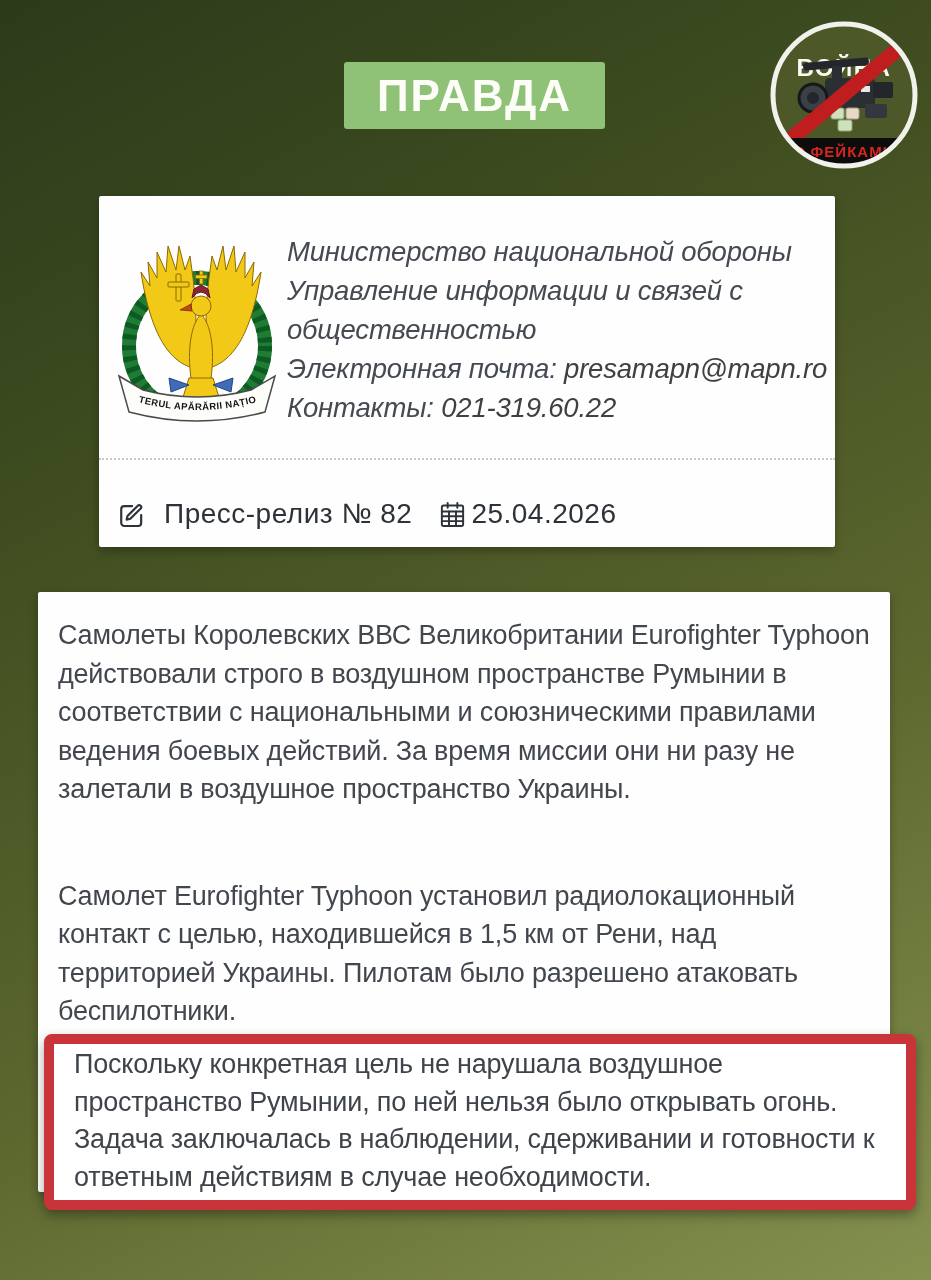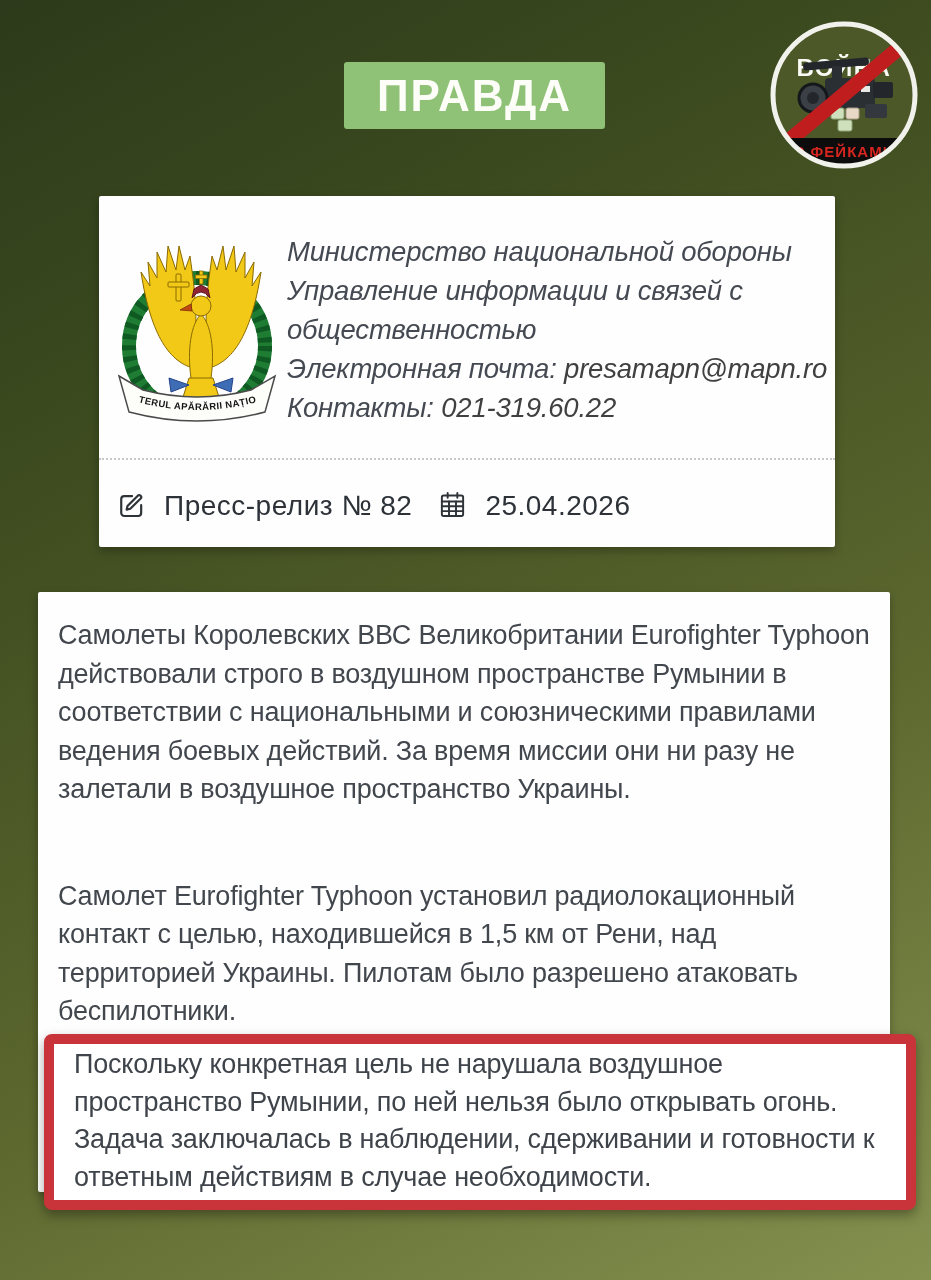--- a/index.html
+++ b/index.html
@@ -24,26 +24,26 @@
   .emblem { position:absolute; left:14px; top:14px; }
   .org-block {
     position:absolute; left:188px; top:36px;
     font-size:27.5px; line-height:39px; color:#454a52; letter-spacing:-0.2px;font-style:italic;
   }
   .tline { white-space:nowrap; }
   .link { color:#404040; text-decoration:none; cursor:pointer; }
   .divider { position:absolute; left:0; right:0; top:262px; border-top:2px dotted #c8c8c8; height:0; }
   .press-meta {
     position:absolute; left:18px; top:294px; height:48px;
-    display:flex; 
+    display:flex; align-items:center;
     font-size:28px; color:#2d3238; letter-spacing:0.5px;
   }
   .press-meta .micon { flex:0 0 auto; display:block; }
   .press-label { margin:0 26px 0 18px; white-space:nowrap; }
-  .press-date { margin-left:18px; white-space:nowrap; }
+  .press-date { margin-left:4px; white-space:nowrap; }
   .body-text { position:absolute; left:20px; top:24px; right:20px;
     font-size:27px; line-height:38.5px; color:#42474e; letter-spacing:-0.2px; }
   .para2 { margin-top:68px; }
   
   .highlight {
     position:absolute; left:44px; top:1034px; width:872px; box-sizing:border-box;
     background:#fff; border:10px solid #c9343a; border-radius:8px;
     padding:2px 20px 4px; box-shadow:0 5px 12px rgba(0,0,0,.35);
     font-size:27px; line-height:37.5px; color:#3f444b; letter-spacing:-0.2px;
   }

